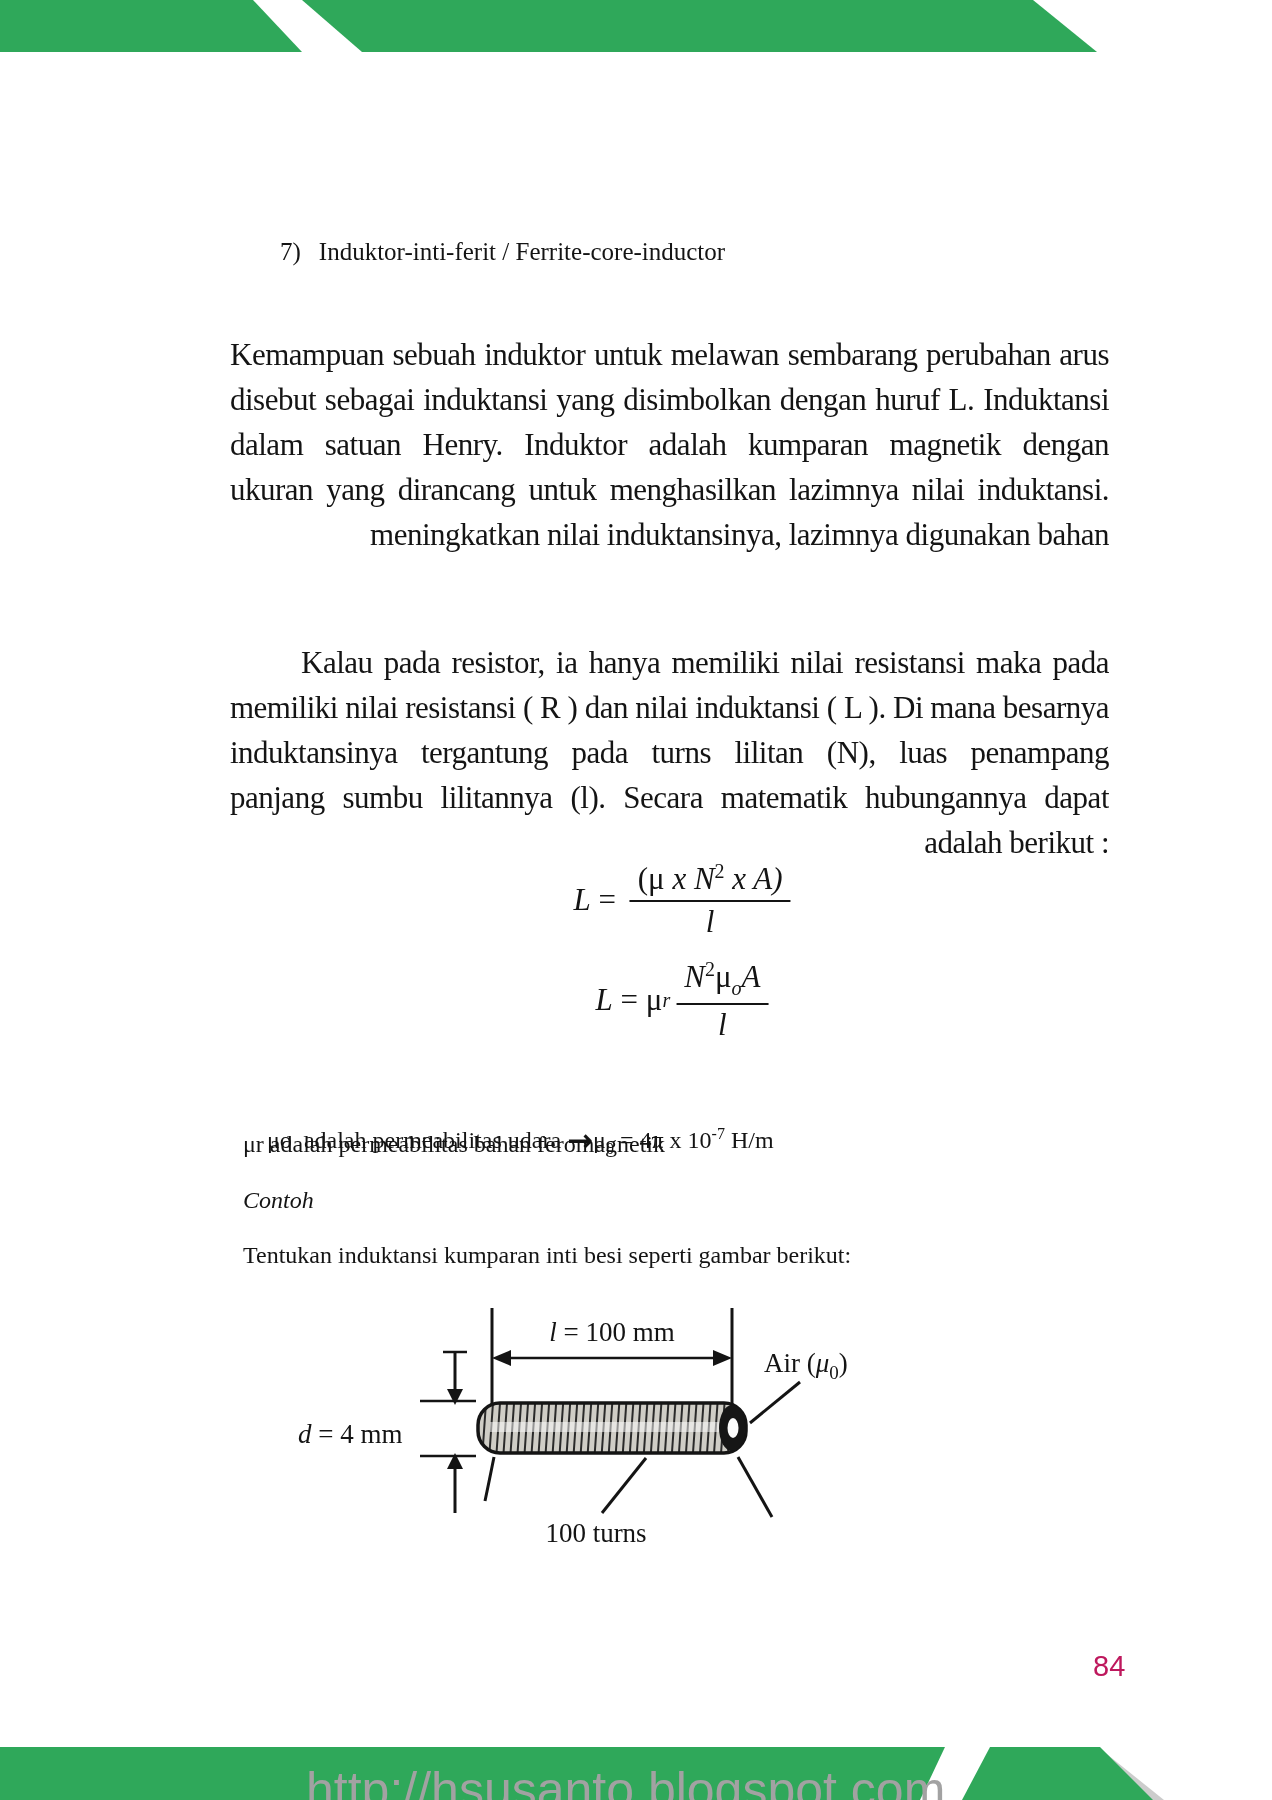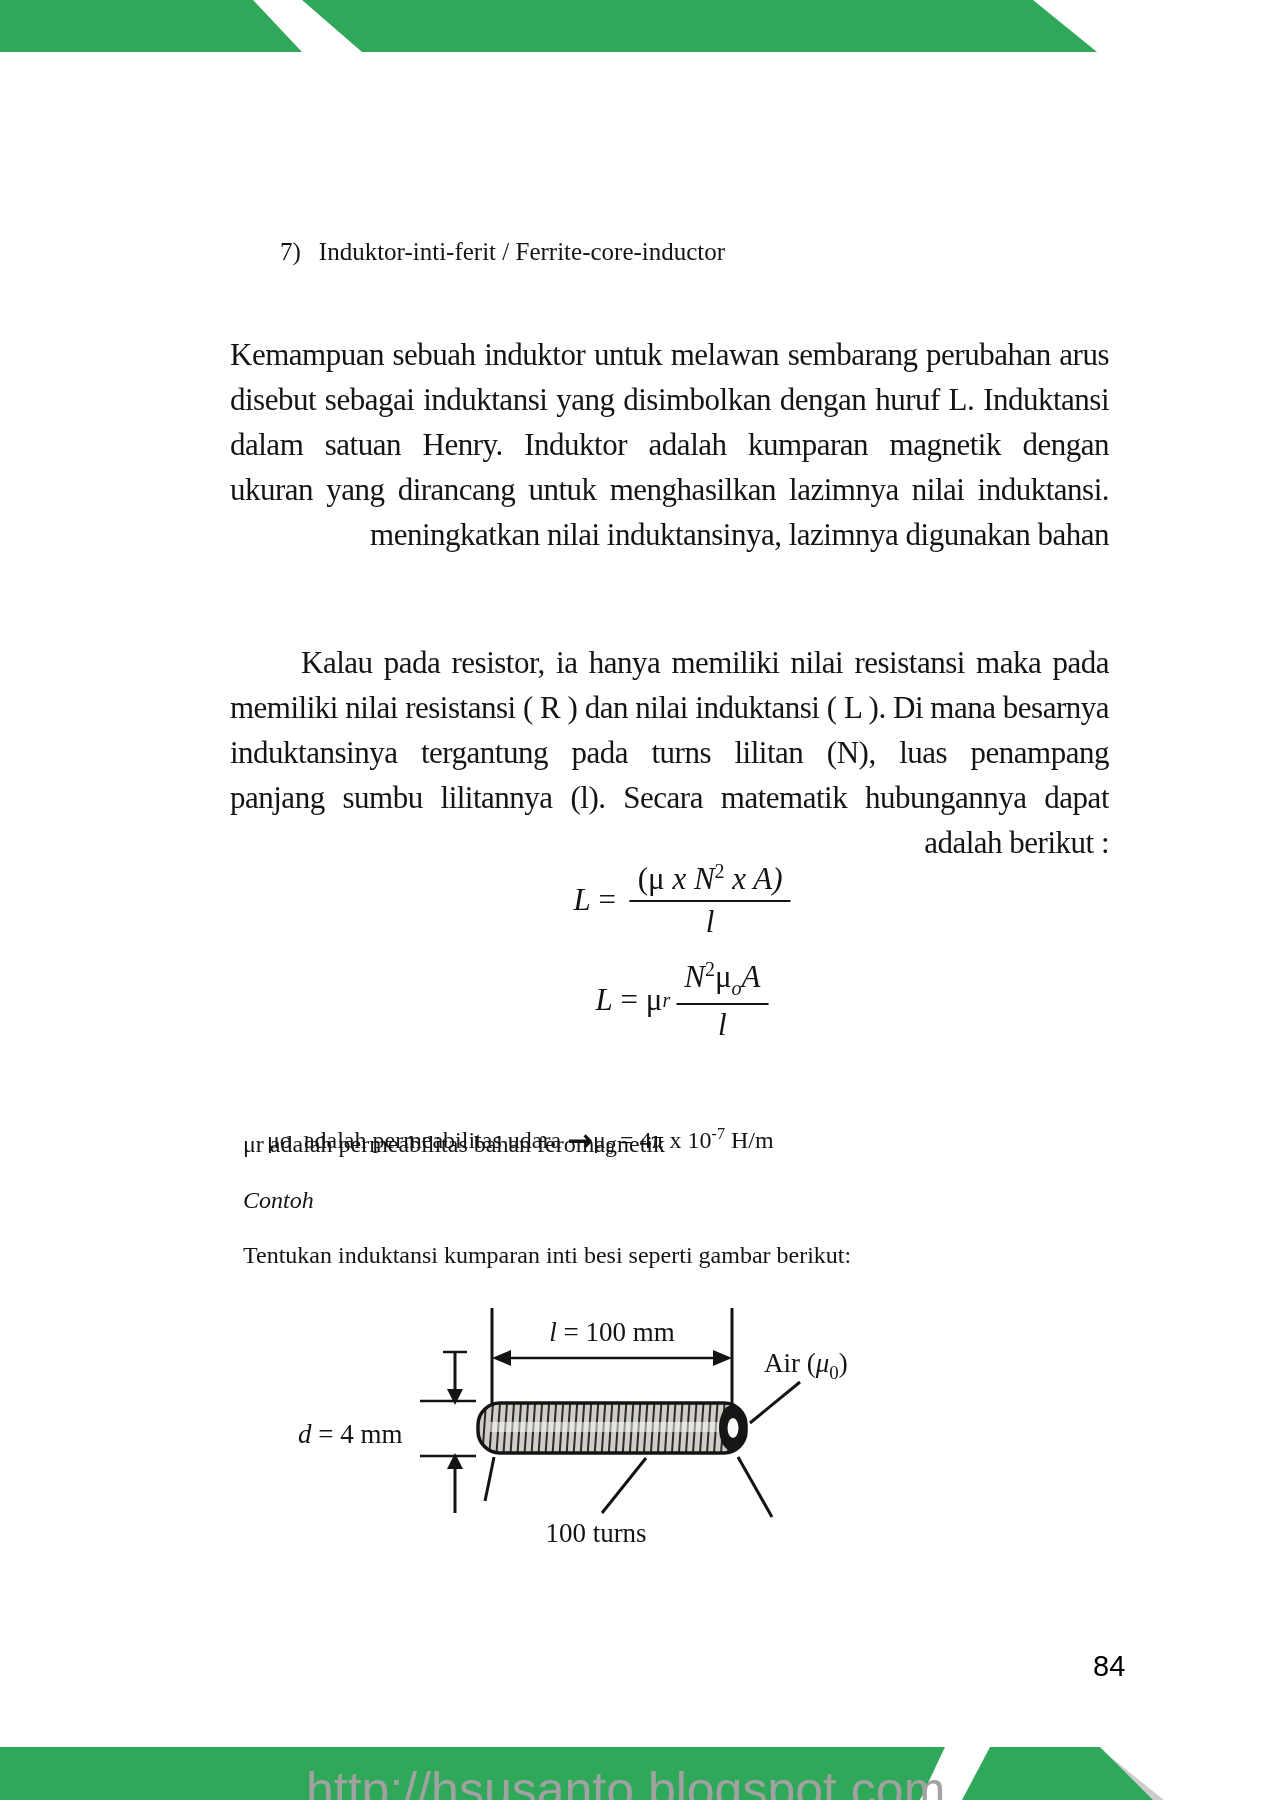--- a/index.html
+++ b/index.html
@@ -36,21 +36,21 @@
     display:flex;align-items:center;font-size:31px;white-space:pre;}
   .frac{display:inline-flex;flex-direction:column;align-items:center;margin-left:6px;}
   .num{display:block;padding:0 8px 3px;border-bottom:2px solid #141414;}
   .den{display:block;padding-top:2px;}
   .it{font-style:italic;}
   .formula sup{font-size:20px;}
   .formula sub{font-size:20px;}
 
   
   .pageno{position:absolute;left:1093px;top:1650px;
-    font-family:"Liberation Sans","DejaVu Sans",sans-serif;font-size:29px;color:#000000;}
+    font-family:"Liberation Sans","DejaVu Sans",sans-serif;font-size:29px;color:#be185d;}
   .watermark{position:absolute;left:306px;top:1764px;z-index:5;
     font-family:"Liberation Sans","DejaVu Sans",sans-serif;font-size:50px;
     line-height:1.05;white-space:nowrap;}
 </style>
 </head>
 <body>
 
 <div id="page">
 
   <svg class="band" style="top:0;height:52px;" viewBox="0 0 1272 52">

